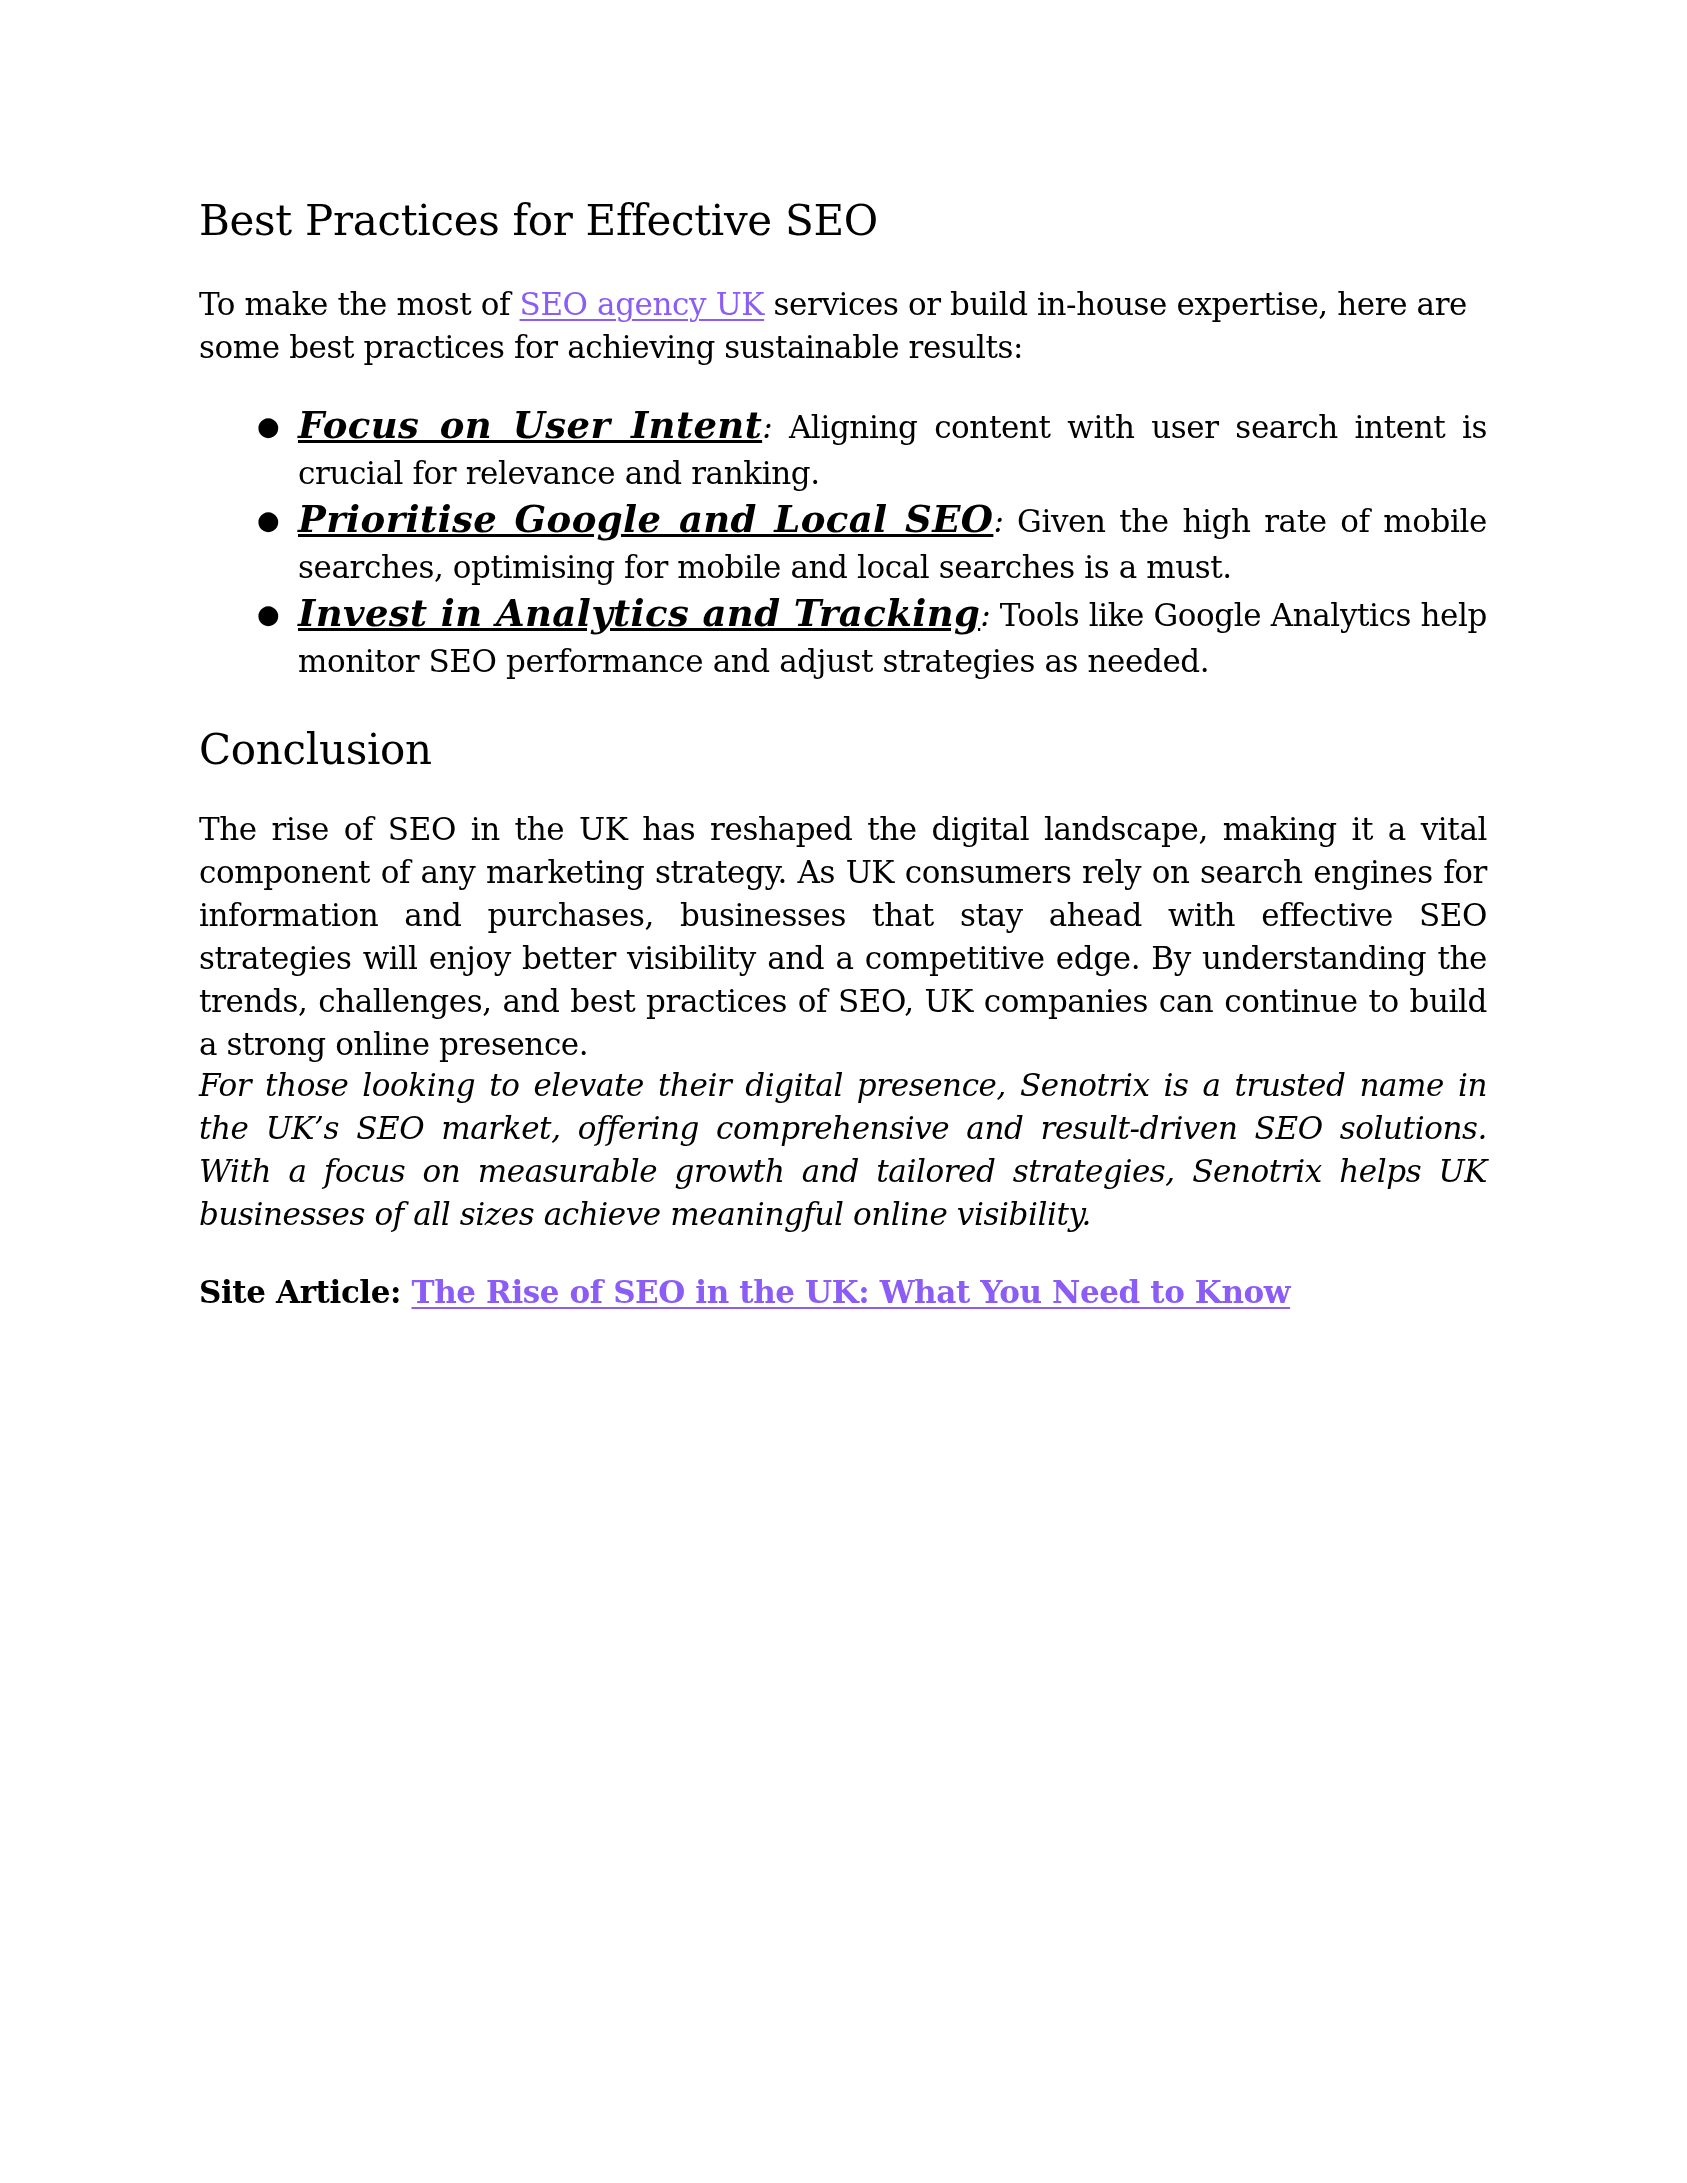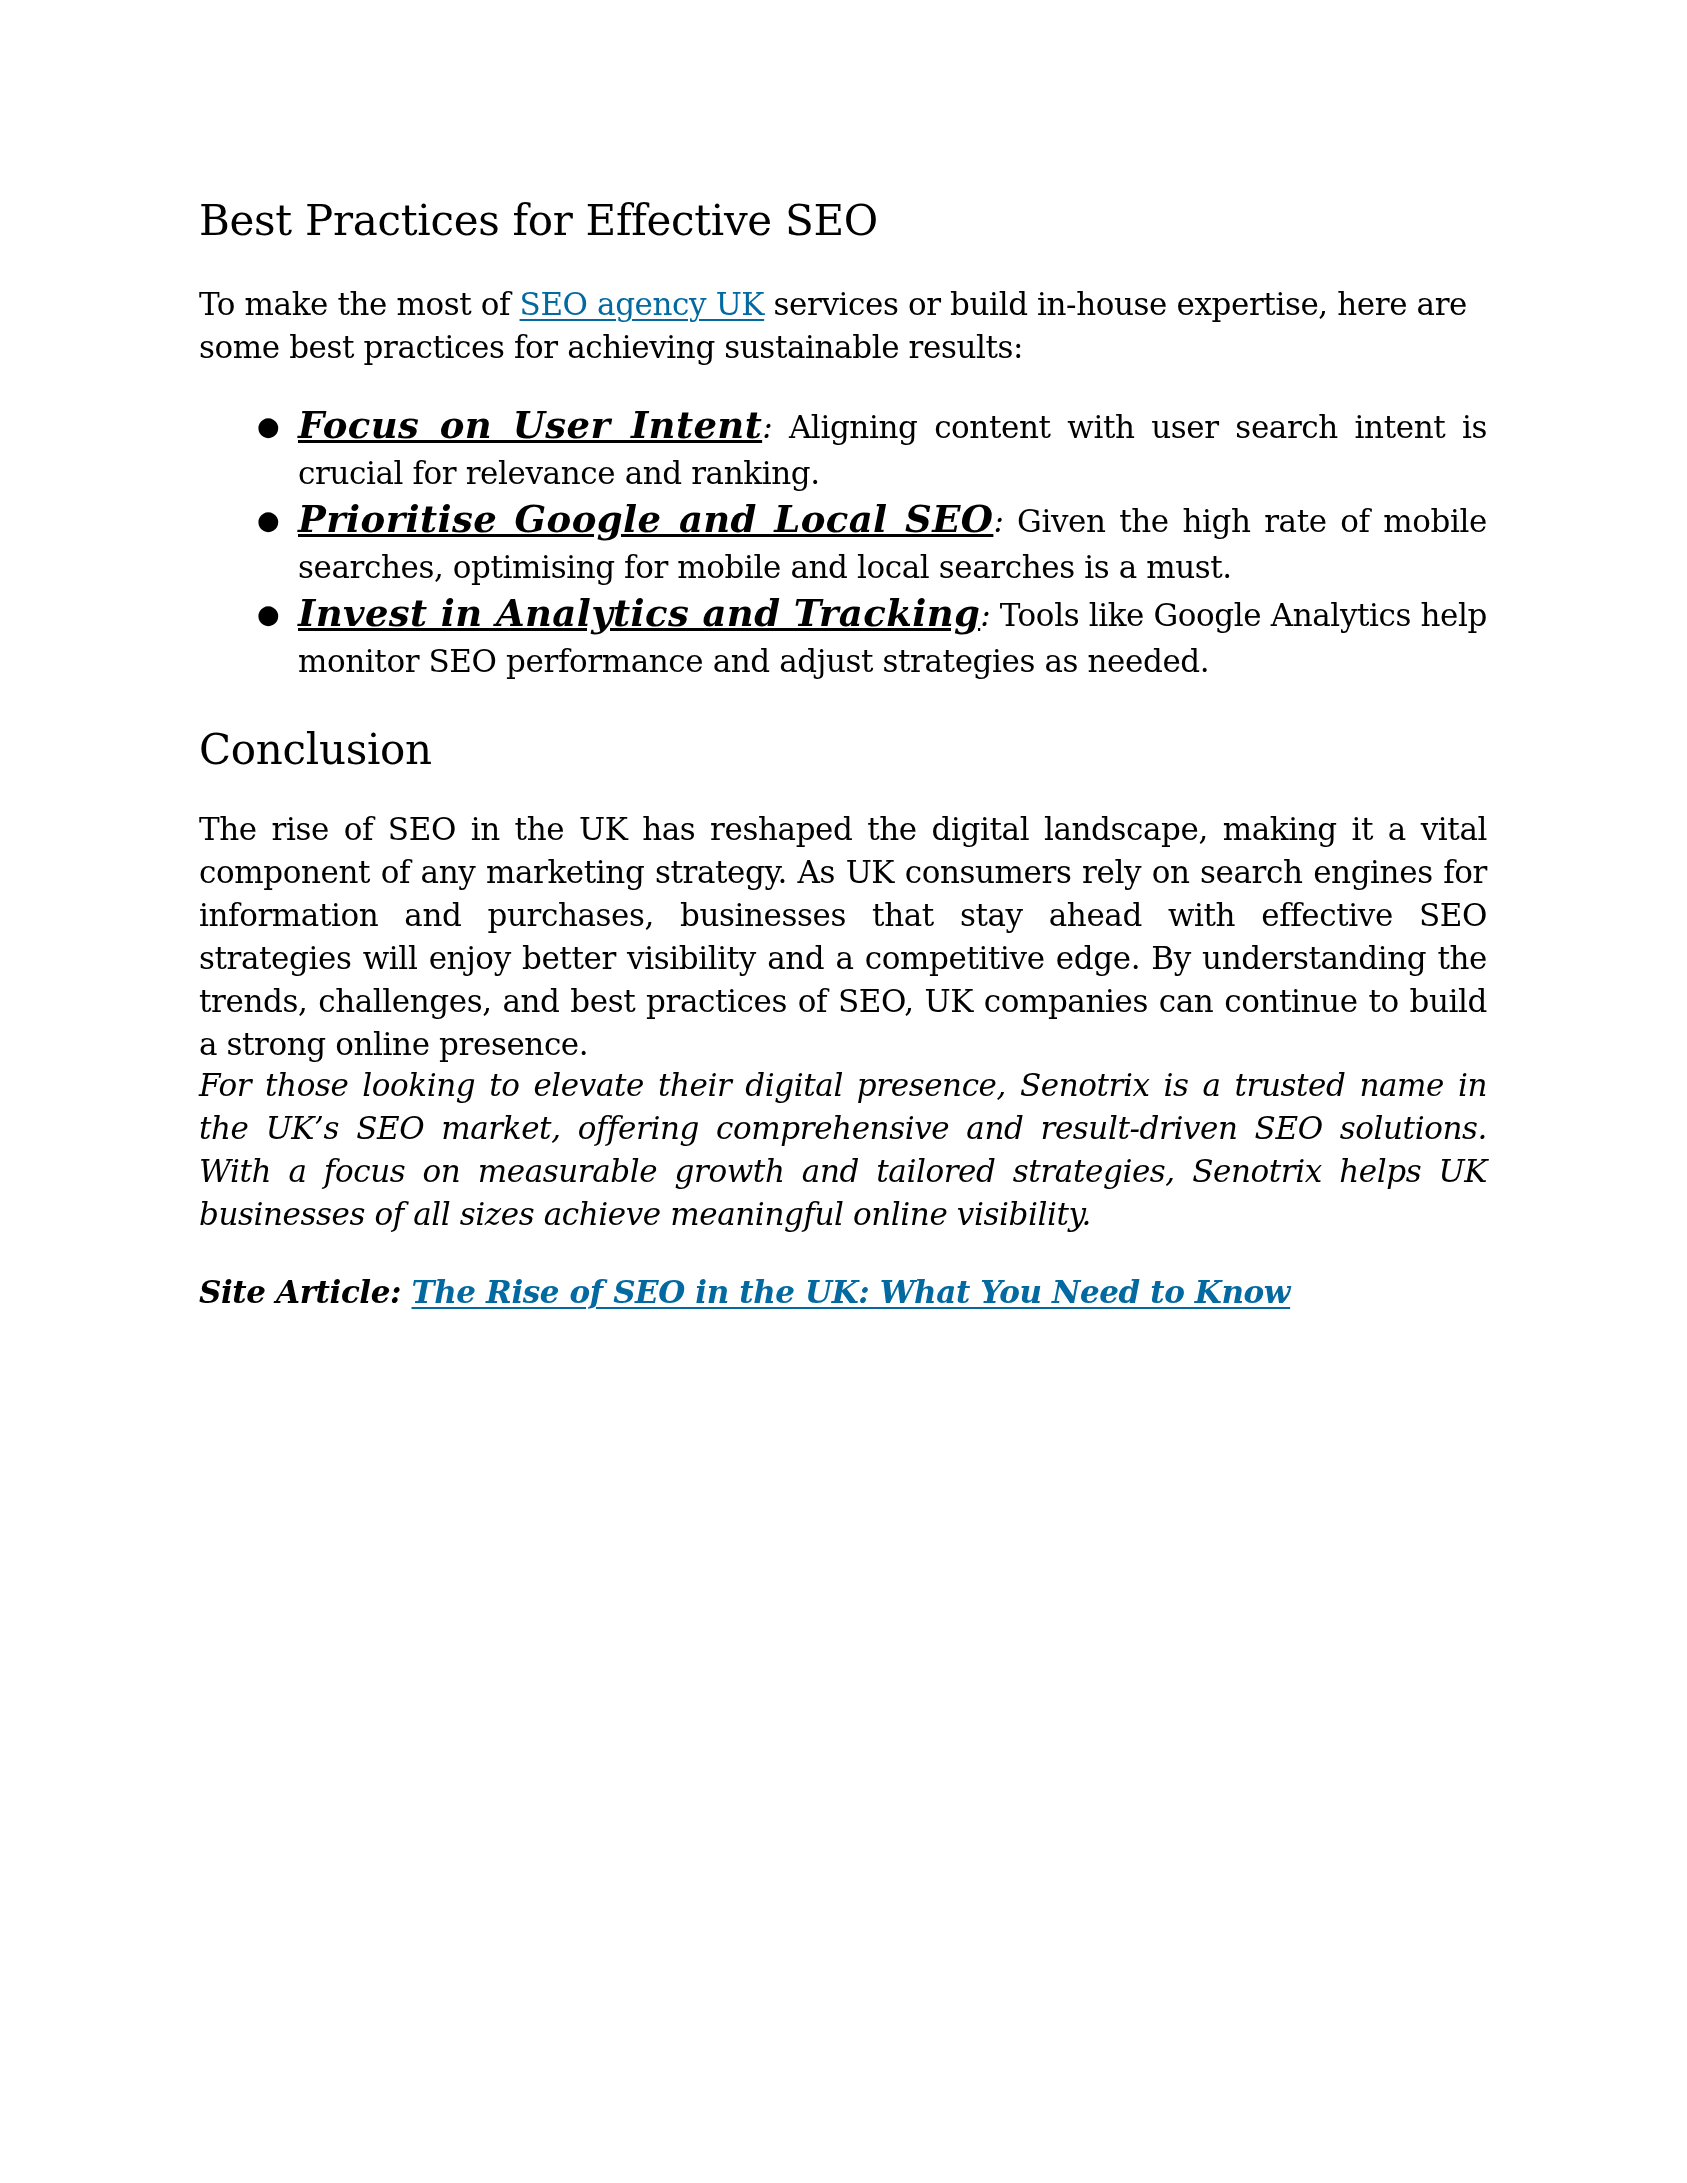--- a/index.html
+++ b/index.html
@@ -18,22 +18,22 @@
   .h-best { top: 194px; }
   .h-concl { top: 723px; }
   p {
     margin: 0; position: absolute; left: 0; width: 1288px;
     font-size: 31px; line-height: 43px; text-align: justify;
     letter-spacing: -0.4px;
   }
   .intro { top: 283px; text-align: left; }
   .concl { top: 808px; }
   .promo { top: 1064px; font-style: italic; }
-  .site { top: 1271px; font-style: italic; font-weight: bold; text-align: left; }
-  a { color: #0369a1; text-decoration: underline; text-underline-offset: 4px; text-decoration-thickness: 2px; }
+  .site { top: 1271px; font-weight: bold; text-align: left; }
+  a { color: #8b5cf6; text-decoration: underline; text-underline-offset: 4px; text-decoration-thickness: 2px; }
   ul { list-style: none; margin: 0; padding: 0; position: absolute; left: 58px; top: 402px; width: 1230px; }
   li {
     position: relative; padding-left: 41px;
     font-size: 31px; line-height: 46px; text-align: justify; letter-spacing: -0.4px;
   }
   li .bullet {
     position: absolute; left: 0; top: 0; font-size: 26px; line-height: 49px;
   }
   li .label { font-weight: bold; font-style: italic; font-size: 37px; letter-spacing: 0.4px; text-decoration: underline; }
   li .colon { font-style: italic; }

